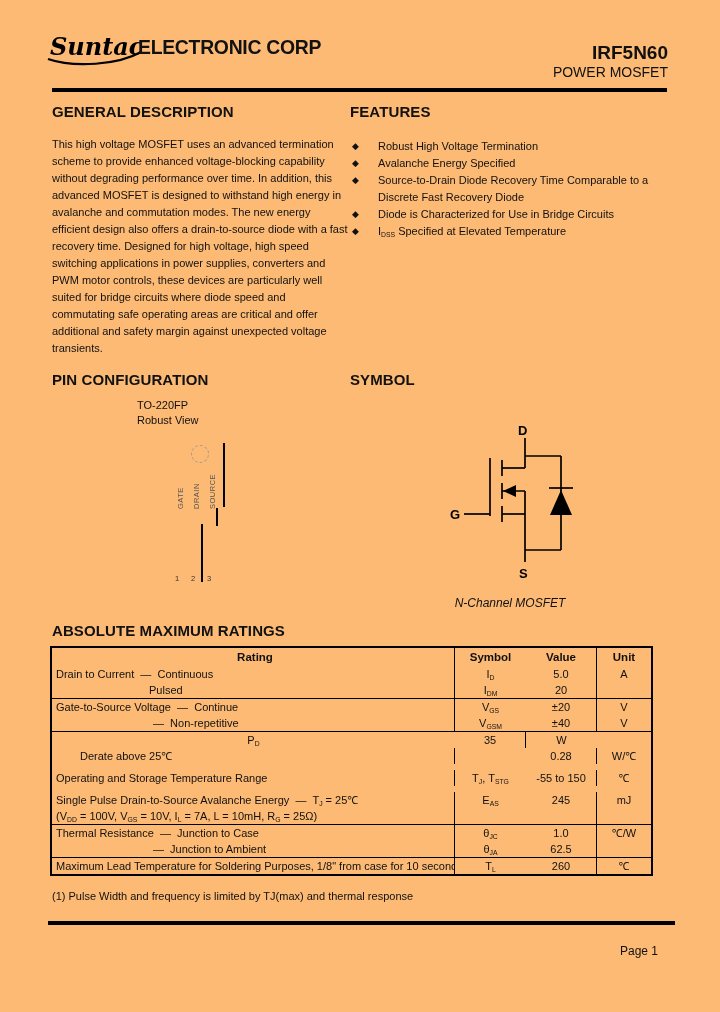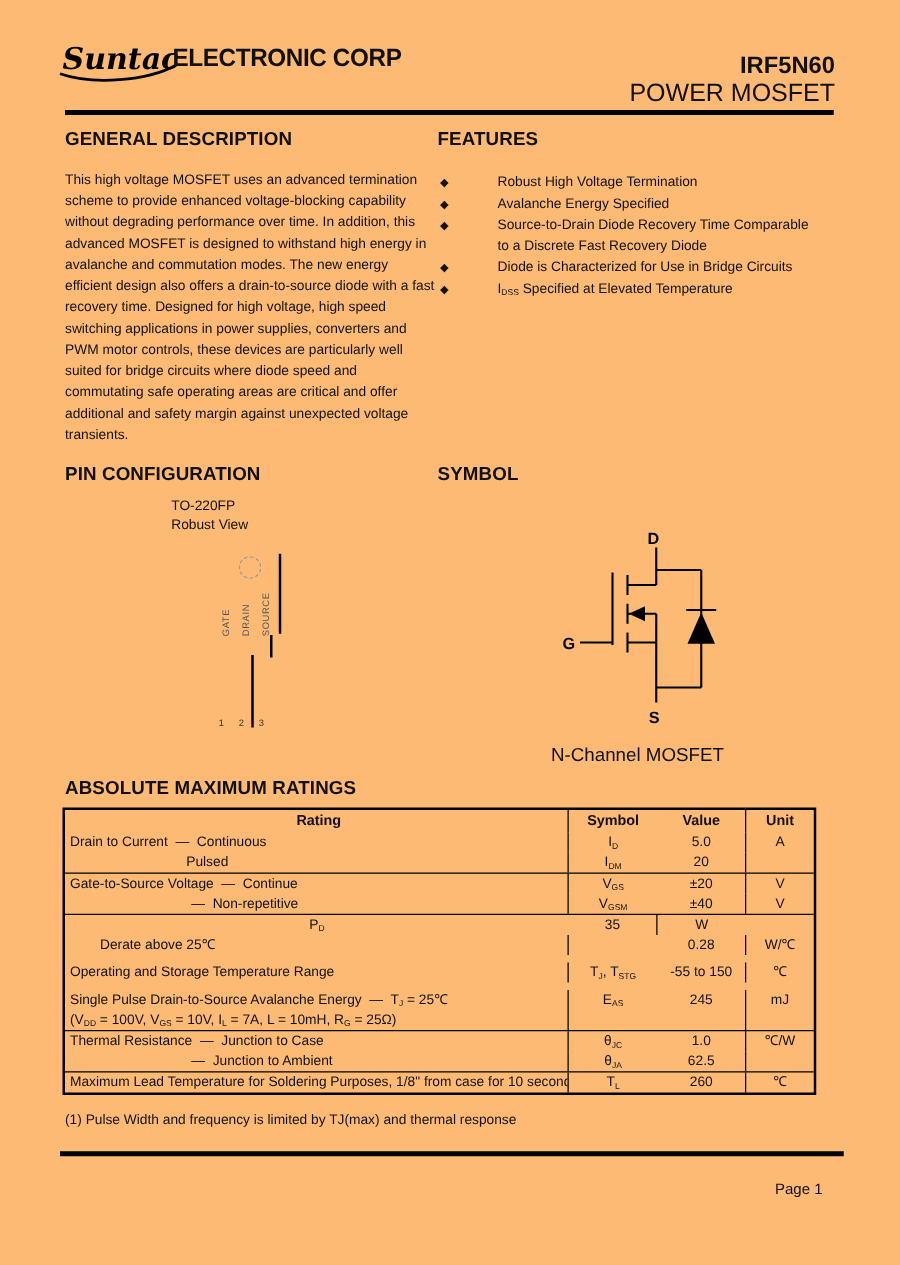--- a/index.html
+++ b/index.html
@@ -4,53 +4,53 @@
 <style>
   html,body{margin:0;padding:0;background:#e8e8e8;}
   .page{position:relative;width:720px;height:1012px;background:#fdba74;margin:0 auto;
         font-family:"Liberation Sans",sans-serif;color:#111;overflow:hidden;}
   .abs{position:absolute;}
   sub{font-size:0.62em;line-height:0;vertical-align:-2px;letter-spacing:0;}
   
   .logo-svg{left:46px;top:28px;}
   .logo-text{left:138px;top:36px;font-size:20px;font-weight:bold;letter-spacing:-0.3px;transform:scaleX(0.97);transform-origin:left;}
   .part-number{right:52px;top:42px;font-size:19px;font-weight:bold;text-align:right;}
-  .subtitle{right:52px;top:64px;font-size:20px;text-align:right;}
+  .subtitle{right:52px;top:64px;font-size:14px;text-align:right;}
   .rule-top{left:52px;top:88px;width:615px;height:4px;background:#000;}
   .rule-bottom{left:48px;top:921px;width:627px;height:4px;background:#000;}
   .section-heading{font-size:15px;font-weight:bold;letter-spacing:0.1px;}
   .h-gd{left:52px;top:103px;}
   .h-feat{left:350px;top:103px;}
   .h-pin{left:52px;top:371px;}
   .h-sym{left:350px;top:371px;}
   .h-amr{left:52px;top:622px;}
   .gd-body{left:52px;top:136px;width:297px;font-size:11px;line-height:17px;}
   
   .features-list{left:352px;top:138px;width:300px;}
   .feature-item{display:flex;align-items:flex-start;font-size:11px;line-height:17px;margin:0;}
   .feature-bullet{font-size:9px;line-height:17px;width:26px;flex:0 0 26px;}
-  .feature-text{width:272px;margin-left:20px;}
+  .feature-text{width:272px;}
   
   .pkg-label{left:137px;top:398px;width:120px;text-align:left;font-size:11px;line-height:15px;}
   .hole{left:191px;top:445px;width:16px;height:16px;border:1px dashed #9a9a9a;border-radius:50%;}
   .pkg-edge{left:223px;top:443px;width:2px;height:64px;background:#000;}
   .pin-labels span{position:absolute;top:462px;height:47px;writing-mode:vertical-rl;transform:rotate(180deg);
       font-size:7.5px;color:#555;letter-spacing:0.5px;display:flex;align-items:center;}
   .pin-labels span:nth-child(1){left:176px;}
   .pin-labels span:nth-child(2){left:192px;}
   .pin-labels span:nth-child(3){left:208px;}
   .lead-source{left:216px;top:508px;width:1.5px;height:18px;background:#000;}
   .lead-drain{left:201px;top:524px;width:1.5px;height:58px;background:#000;}
   .pin-numbers span{position:absolute;top:574px;width:10px;text-align:center;font-size:7.5px;color:#333;}
   .pin-numbers span:nth-child(1){left:172px;}
   .pin-numbers span:nth-child(2){left:188px;}
   .pin-numbers span:nth-child(3){left:204px;}
   
   .mosfet-svg{left:430px;top:422px;}
-  .symbol-caption{left:430px;top:596px;width:160px;text-align:center;font-size:15px;}
+  .symbol-caption{left:430px;top:596px;width:160px;text-align:center;font-size:12px;font-style:italic;}
   
   .amr-table{left:50px;top:646px;width:599px;border:2px solid #000;font-size:11px;}
   .t-row{display:grid;grid-template-columns:403px 71px 71px 1fr;min-height:16px;line-height:16px;}
   .t-row.rule{border-top:1px solid #000;}
   .t-row.gap{padding-top:6px;}
   .t-row .c0{text-align:left;padding-left:4px;white-space:pre;border-right:1px solid #000;overflow:hidden;}
   .t-row .c1,.t-row .c2,.t-row .c3{text-align:center;}
   .t-row .c2{border-right:1px solid #000;}
   .t-row.hdr{font-weight:bold;min-height:18px;line-height:18px;font-size:11.5px;}
   .ind-1{padding-left:28px !important;}

